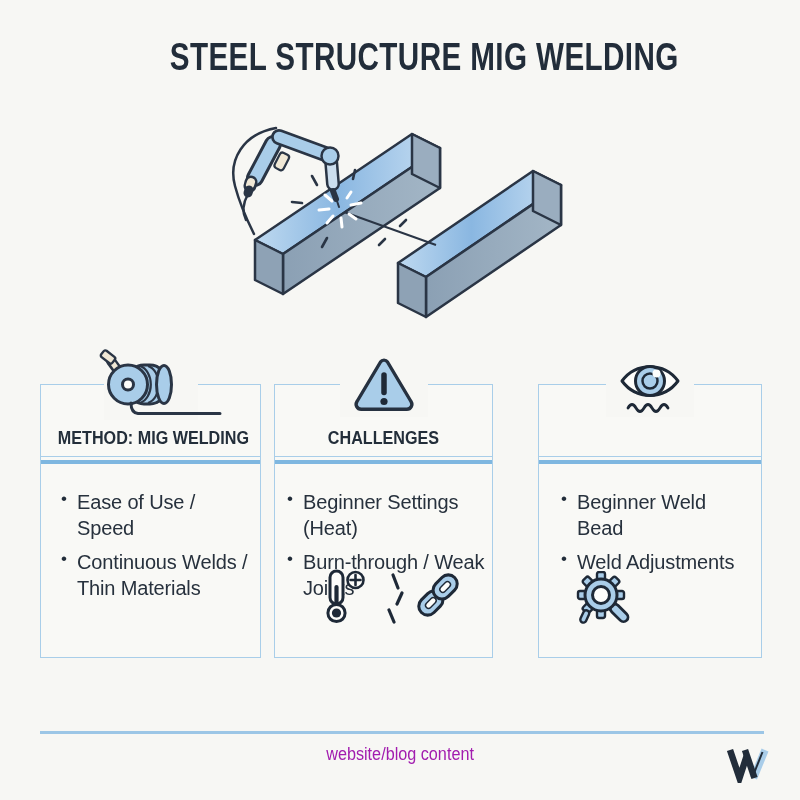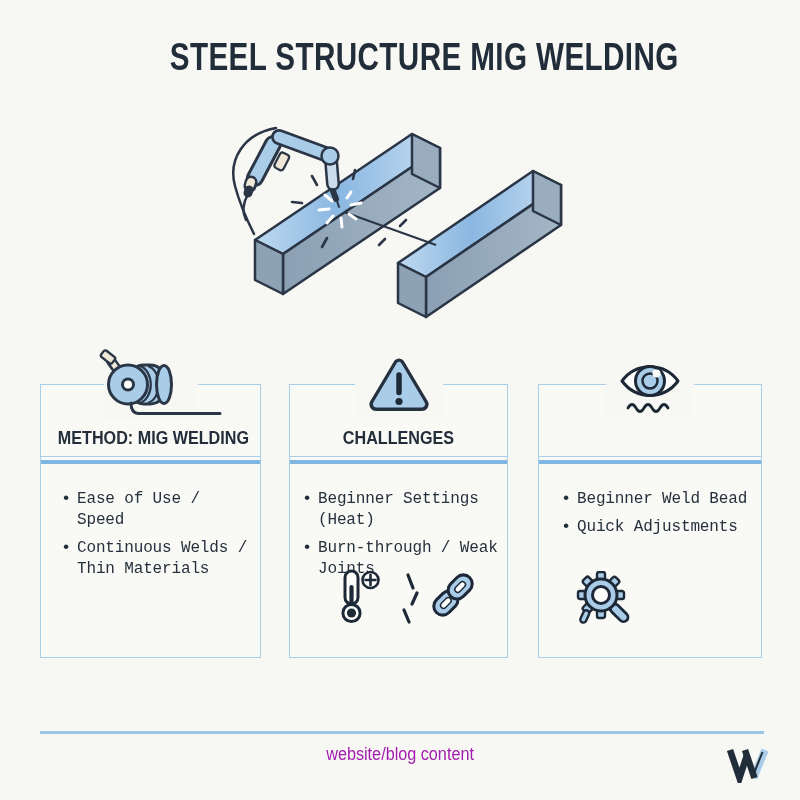--- a/index.html
+++ b/index.html
@@ -13,33 +13,33 @@
   }
   html,body{margin:0;padding:0;background:#fff;}
   .page{position:relative;width:800px;height:800px;background:var(--bg);
         overflow:hidden;font-family:"Liberation Sans",sans-serif;color:var(--text);}
   .title{position:absolute;top:36px;left:0;width:800px;text-align:center;
          font-size:38px;font-weight:bold;color:#222d3a;letter-spacing:.5px;white-space:nowrap;margin-left:24px;}
   .title>span{display:inline-block;transform:scaleX(.78);transform-origin:center;}
   .illus{position:absolute;left:180px;top:108px;}
   .col{position:absolute;top:384px;height:274px;background:var(--col-bg);
        border:1.5px solid var(--border-blue);box-sizing:border-box;}
-  .col1{left:40px;width:221px;} .col2{left:289px;width:219px;} .col3{left:538px;width:224px;}
+  .col1{left:40px;width:221px;} .col2{left:274px;width:219px;} .col3{left:538px;width:224px;}
   .iconbox{position:absolute;background:var(--bg);}
   .ib1{left:63px;top:-35px;width:94px;height:70px;}
   .ib1 svg{position:absolute;left:-6px;top:0;overflow:visible;}
   .ibc{left:50%;transform:translateX(-50%);top:-30px;width:88px;height:62px;
        display:flex;align-items:flex-start;justify-content:center;}
   .hdr{position:absolute;top:42px;left:0;width:100%;text-align:center;font-weight:bold;
        font-size:19px;color:#232e3a;white-space:nowrap;}
   .hdr>span{display:inline-block;transform:scaleX(.85);transform-origin:center;}
   .hdr-rule{position:absolute;top:71px;left:0;width:100%;border-top:1.5px solid var(--border-blue);}
   .hdr-bar{position:absolute;top:75px;left:0;right:0;height:4px;background:var(--bar-blue);}
   .bullets{position:absolute;top:104px;margin:0;padding:0;list-style:none;
-           font-size:16px;line-height:1.32;letter-spacing:-.15px;color:var(--text);font-family:Liberation Mono, monospace;}
+           font-size:20px;line-height:1.32;letter-spacing:-.15px;color:var(--text);}
   .b1{left:20px;right:8px;} .b2{left:12px;right:2px;} .b3{left:22px;right:6px;}
   .bullets li{position:relative;padding-left:16px;margin-bottom:7px;}
   .bullets li::before{content:"\2022";position:absolute;left:0;top:-1px;font-size:17px;color:#222d3a;}
   .bicon{position:absolute;}
   .t-icon{left:45px;top:183px;} .d-icon{left:112px;top:185px;} .c-icon{left:138px;top:184px;}
   .g-icon{left:36px;top:186px;}
   .footer-line{position:absolute;top:731px;left:40px;width:724px;height:3px;background:#9cc6e6;}
   .footer-text{position:absolute;top:744px;left:0;width:800px;text-align:center;
                font-size:18px;color:#a21caf;}
   .footer-text>span{display:inline-block;transform:scaleX(.9);transform-origin:center;}
@@ -192,21 +192,21 @@
         <circle cx="32" cy="26" r="14.5" fill="#a9cde9" stroke="#1e2937" stroke-width="3"></circle>
         <circle cx="32" cy="26" r="7.5" fill="none" stroke="#1e2937" stroke-width="2.5"></circle>
         <circle cx="38.5" cy="18.5" r="4" fill="#fdfdfb"></circle>
         <path d="M10,53 q4,-7 8,0 t8,0 t8,0 t8,0 t8,0" fill="none" stroke="#1e2937" stroke-width="2.8" stroke-linecap="round"></path>
       </svg>
     </div>
     <div class="hdr-rule"></div>
     <div class="hdr-bar"></div>
     <ul class="bullets b3">
       <li>Beginner Weld Bead</li>
-      <li>Quick Adjustments</li>
+      <li>Weld Adjustments</li>
     </ul>
     <div class="bicon g-icon">
       <svg width="62" height="56" viewBox="0 0 62 56">
         <g fill="#a9cde9" stroke="#1e2937" stroke-width="2.4">
           <rect x="22" y="1" width="8" height="8" rx="2" transform="rotate(0 26 24)"></rect>
           <rect x="22" y="1" width="8" height="8" rx="2" transform="rotate(45 26 24)"></rect>
           <rect x="22" y="1" width="8" height="8" rx="2" transform="rotate(90 26 24)"></rect>
           <rect x="22" y="1" width="8" height="8" rx="2" transform="rotate(135 26 24)"></rect>
           <rect x="22" y="1" width="8" height="8" rx="2" transform="rotate(180 26 24)"></rect>
           <rect x="22" y="1" width="8" height="8" rx="2" transform="rotate(225 26 24)"></rect>

